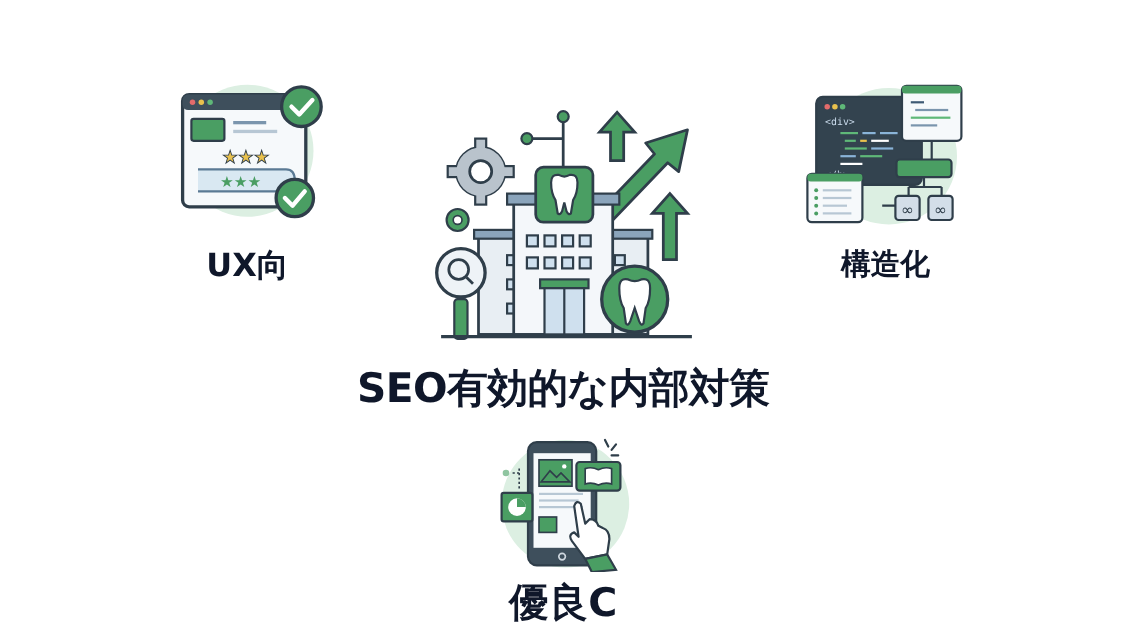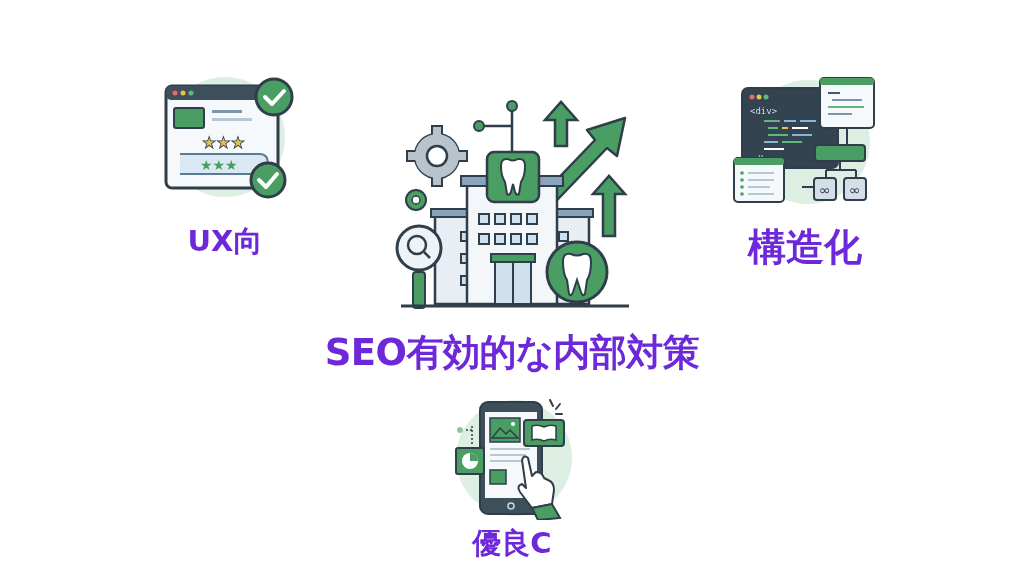--- a/index.html
+++ b/index.html
@@ -1,18 +1,18 @@
 <!DOCTYPE html>
 <html><head>
 <meta charset="utf-8">
 <style>
   html,body{margin:0;padding:0;}
   body{width:1024px;height:572px;background:#ffffff;position:relative;overflow:hidden;font-family:"DejaVu Sans","Liberation Sans",sans-serif;}
   .node{position:absolute;}
-  .label{position:absolute;font-weight:bold;color:#6d28d9;white-space:nowrap;text-align:center;}
+  .label{position:absolute;font-weight:bold;color:#0f172a;white-space:nowrap;text-align:center;}
   svg{display:block;}
 </style>
 </head>
 <body>
 
 <div class="node" style="left:150px;top:72px;width:160px;height:130px;">
   <svg width="160" height="130" viewBox="0 0 160 130">
     <circle cx="75" cy="65" r="60" fill="#dcefe2"></circle>
     <rect x="16" y="14" width="112" height="102" rx="6" fill="#f6f9fb" stroke="#2f3e4a" stroke-width="3"></rect>
     <rect x="16" y="14" width="112" height="14" rx="5" fill="#3e4f5c"></rect>
@@ -75,21 +75,21 @@
         <circle cx="14" cy="122" r="1.8"></circle>
       </g>
     <g fill="#b7c7d4">
         <rect x="20" y="100" width="26" height="2"></rect>
         <rect x="20" y="107" width="26" height="2"></rect>
         <rect x="20" y="114" width="22" height="2"></rect>
         <rect x="20" y="121" width="26" height="2"></rect>
       </g>
   </svg>
 </div>
-<div class="label" style="left:745px;top:222px;width:120px;font-size:38px;">構造化</div>
+<div class="label" style="left:745px;top:222px;width:120px;font-size:27px;">構造化</div>
 
 <div class="node" style="left:395px;top:96px;width:240px;height:218px;">
   <svg width="240" height="218" viewBox="0 0 240 218">
 
     <path d="M100 148 L200 44 L192 34 L230 22 L222 60 L212 52 L120 148 Z" fill="#4a9e63" stroke="#2f3e4a" stroke-width="2.5" stroke-linejoin="round"></path>
     <path d="M160 50 L160 24 L150 24 L166 6 L182 24 L172 24 L172 50 Z" fill="#4a9e63" stroke="#2f3e4a" stroke-width="2.5"></path>
     <path d="M208 140 L208 98 L198 98 L214 80 L230 98 L220 98 L220 140 Z" fill="#4a9e63" stroke="#2f3e4a" stroke-width="2.5"></path>
 
     <g transform="translate(42,60)">
       <circle r="22" fill="#b9c3cc" stroke="#2f3e4a" stroke-width="2.5"></circle>
@@ -175,13 +175,13 @@
     <circle cx="18" cy="65" r="8" fill="#fff"></circle>
     <path d="M18 65 V57 A8 8 0 0 1 26 65 Z" fill="#4a9e63"></path>
     <circle cx="8" cy="34" r="3" fill="#8fc5a0"></circle>
     <line x1="14" y1="34" x2="20" y2="34" stroke="#2f3e4a" stroke-width="1.5" stroke-dasharray="2,2"></line>
     <line x1="20" y1="30" x2="20" y2="50" stroke="#2f3e4a" stroke-width="1.5" stroke-dasharray="2,2"></line>
     <path d="M98 4 L101 10 M108 8 L104 13 M110 18 L104 18" stroke="#2f3e4a" stroke-width="2" stroke-linecap="round"></path>
     <path d="M70 64 Q72 58 76 62 L80 80 L84 76 Q90 76 92 82 L96 84 Q102 86 102 94 L100 108 L80 112 L68 96 Q64 90 70 88 L74 92 Z" fill="#fff" stroke="#2f3e4a" stroke-width="2" stroke-linejoin="round"></path>
     <path d="M80 112 L100 108 L108 122 L86 124 Z" fill="#4a9e63" stroke="#2f3e4a" stroke-width="2"></path>
   </svg>
 </div>
-<div class="label" style="left:462px;top:524px;width:100px;font-size:29px;">優良C</div>
+<div class="label" style="left:462px;top:524px;width:100px;font-size:36px;">優良C</div>
 
 </body></html>

